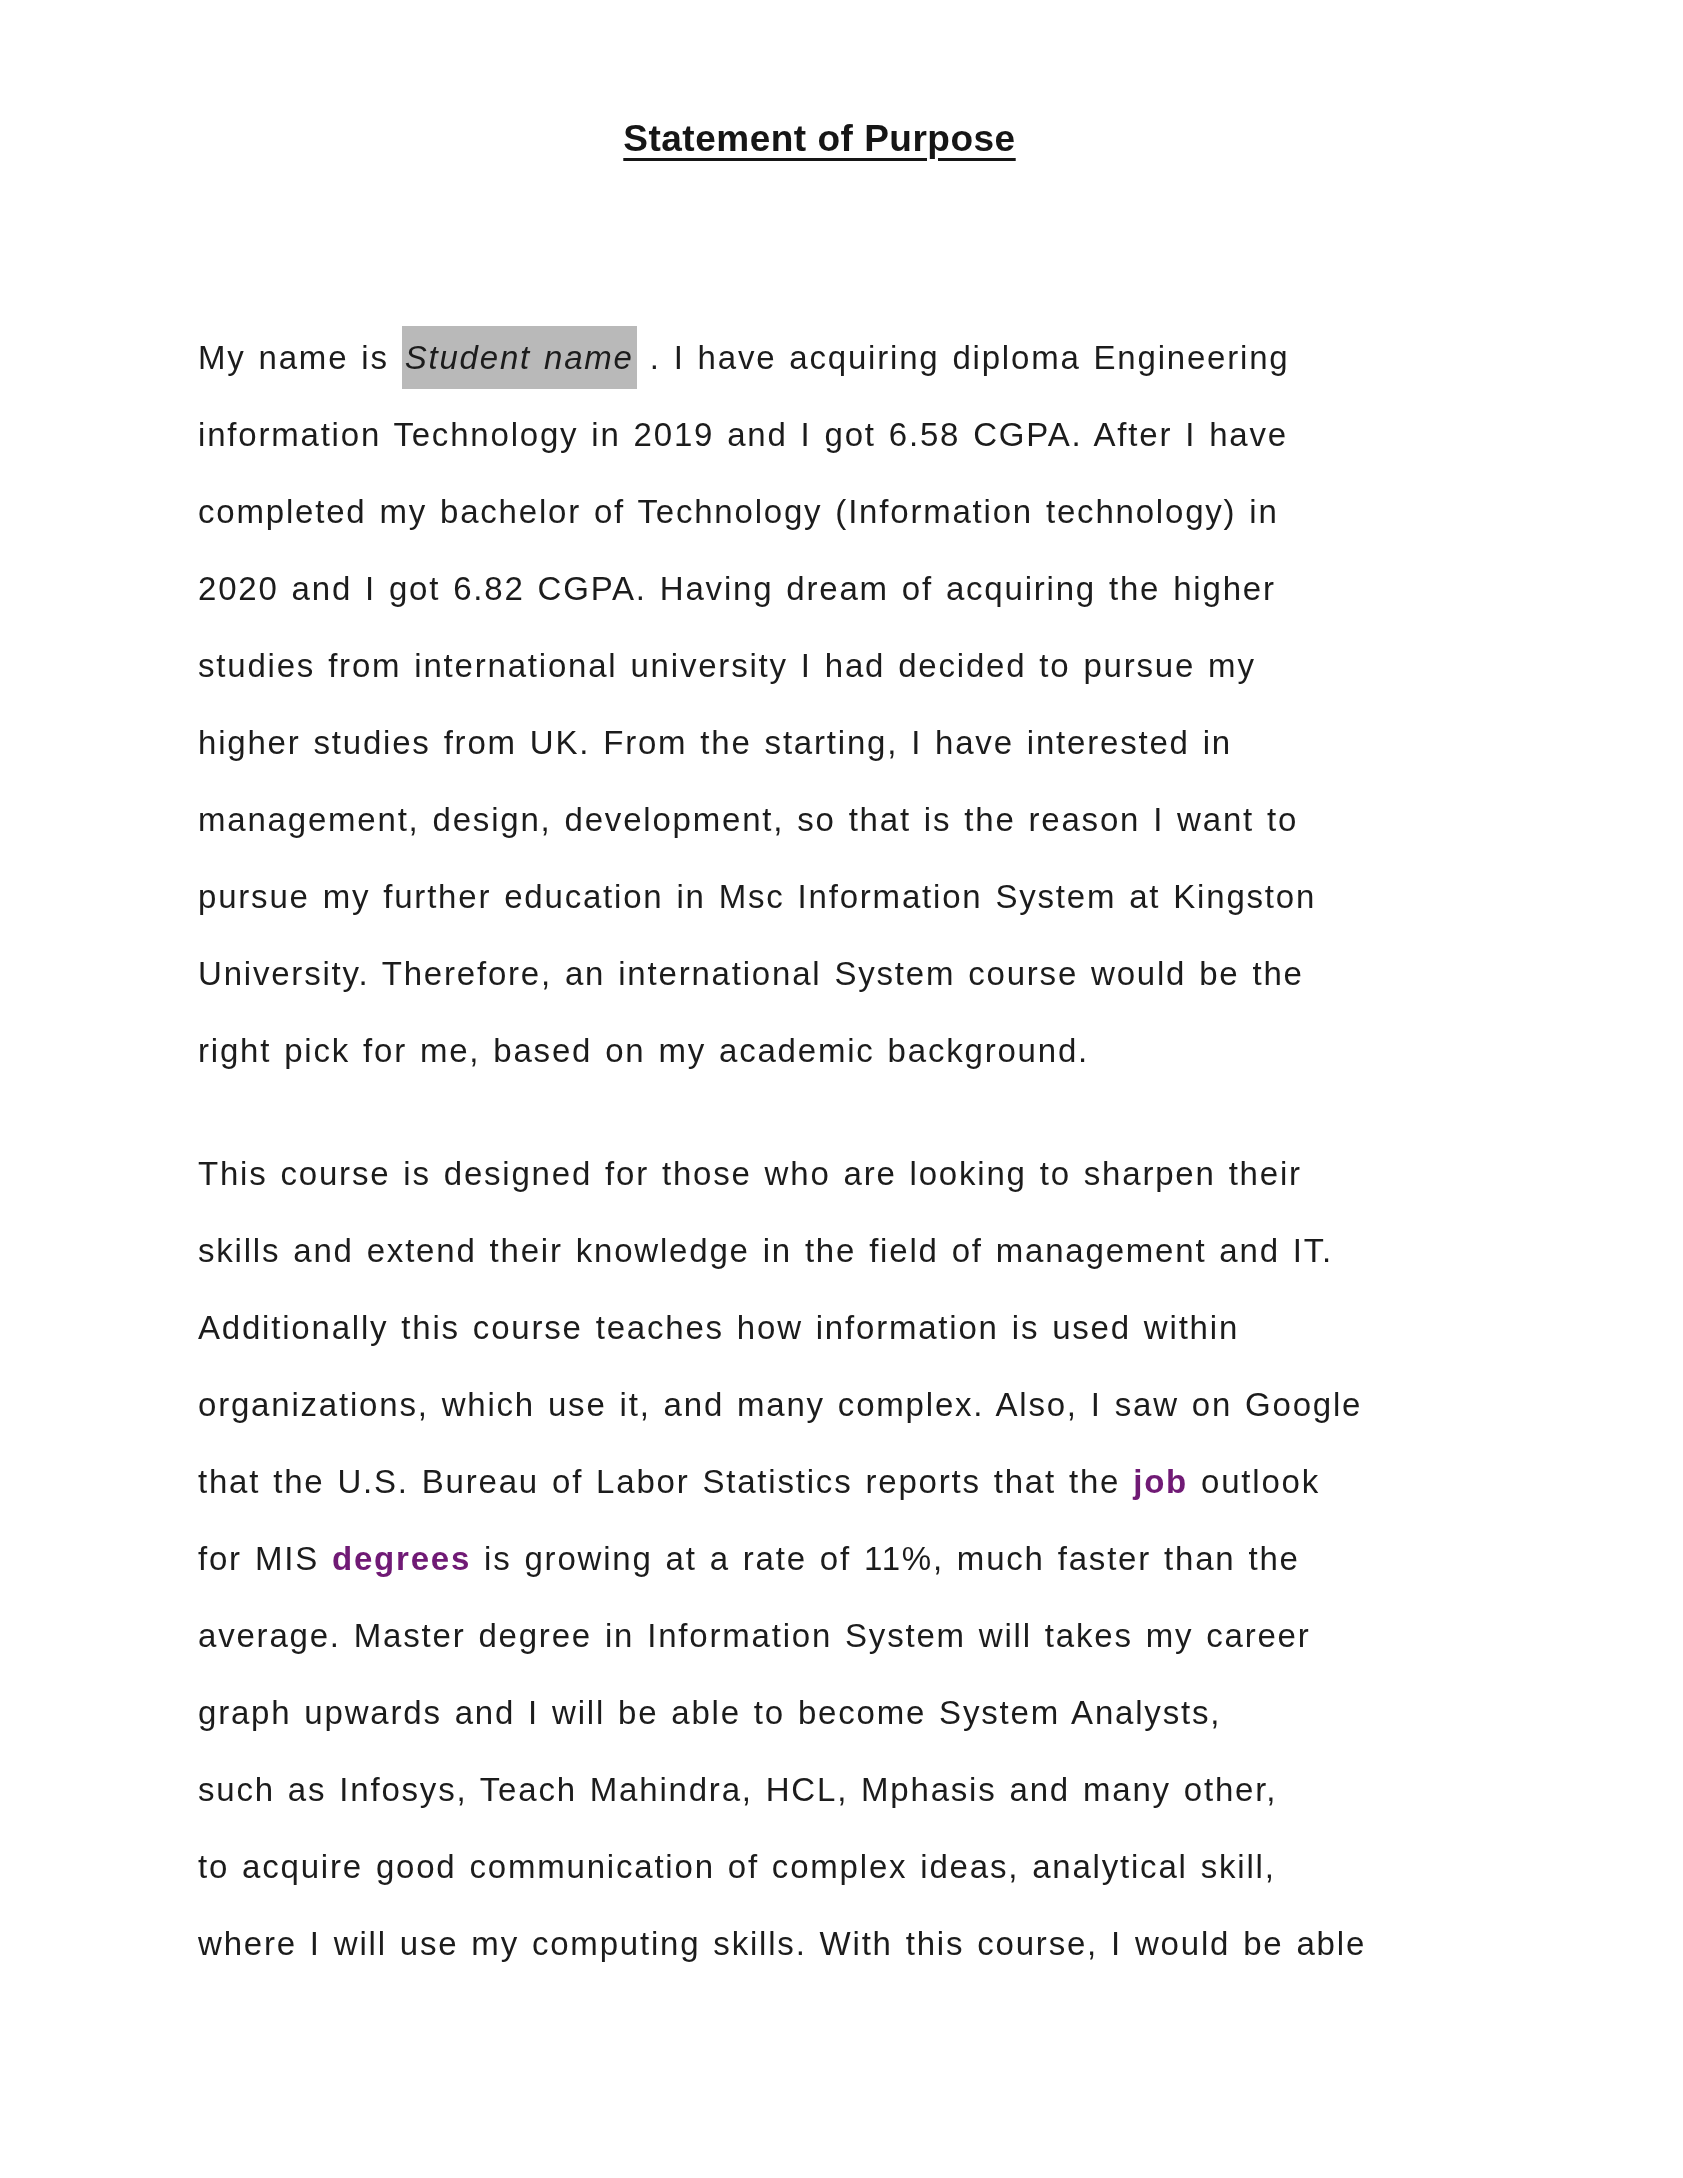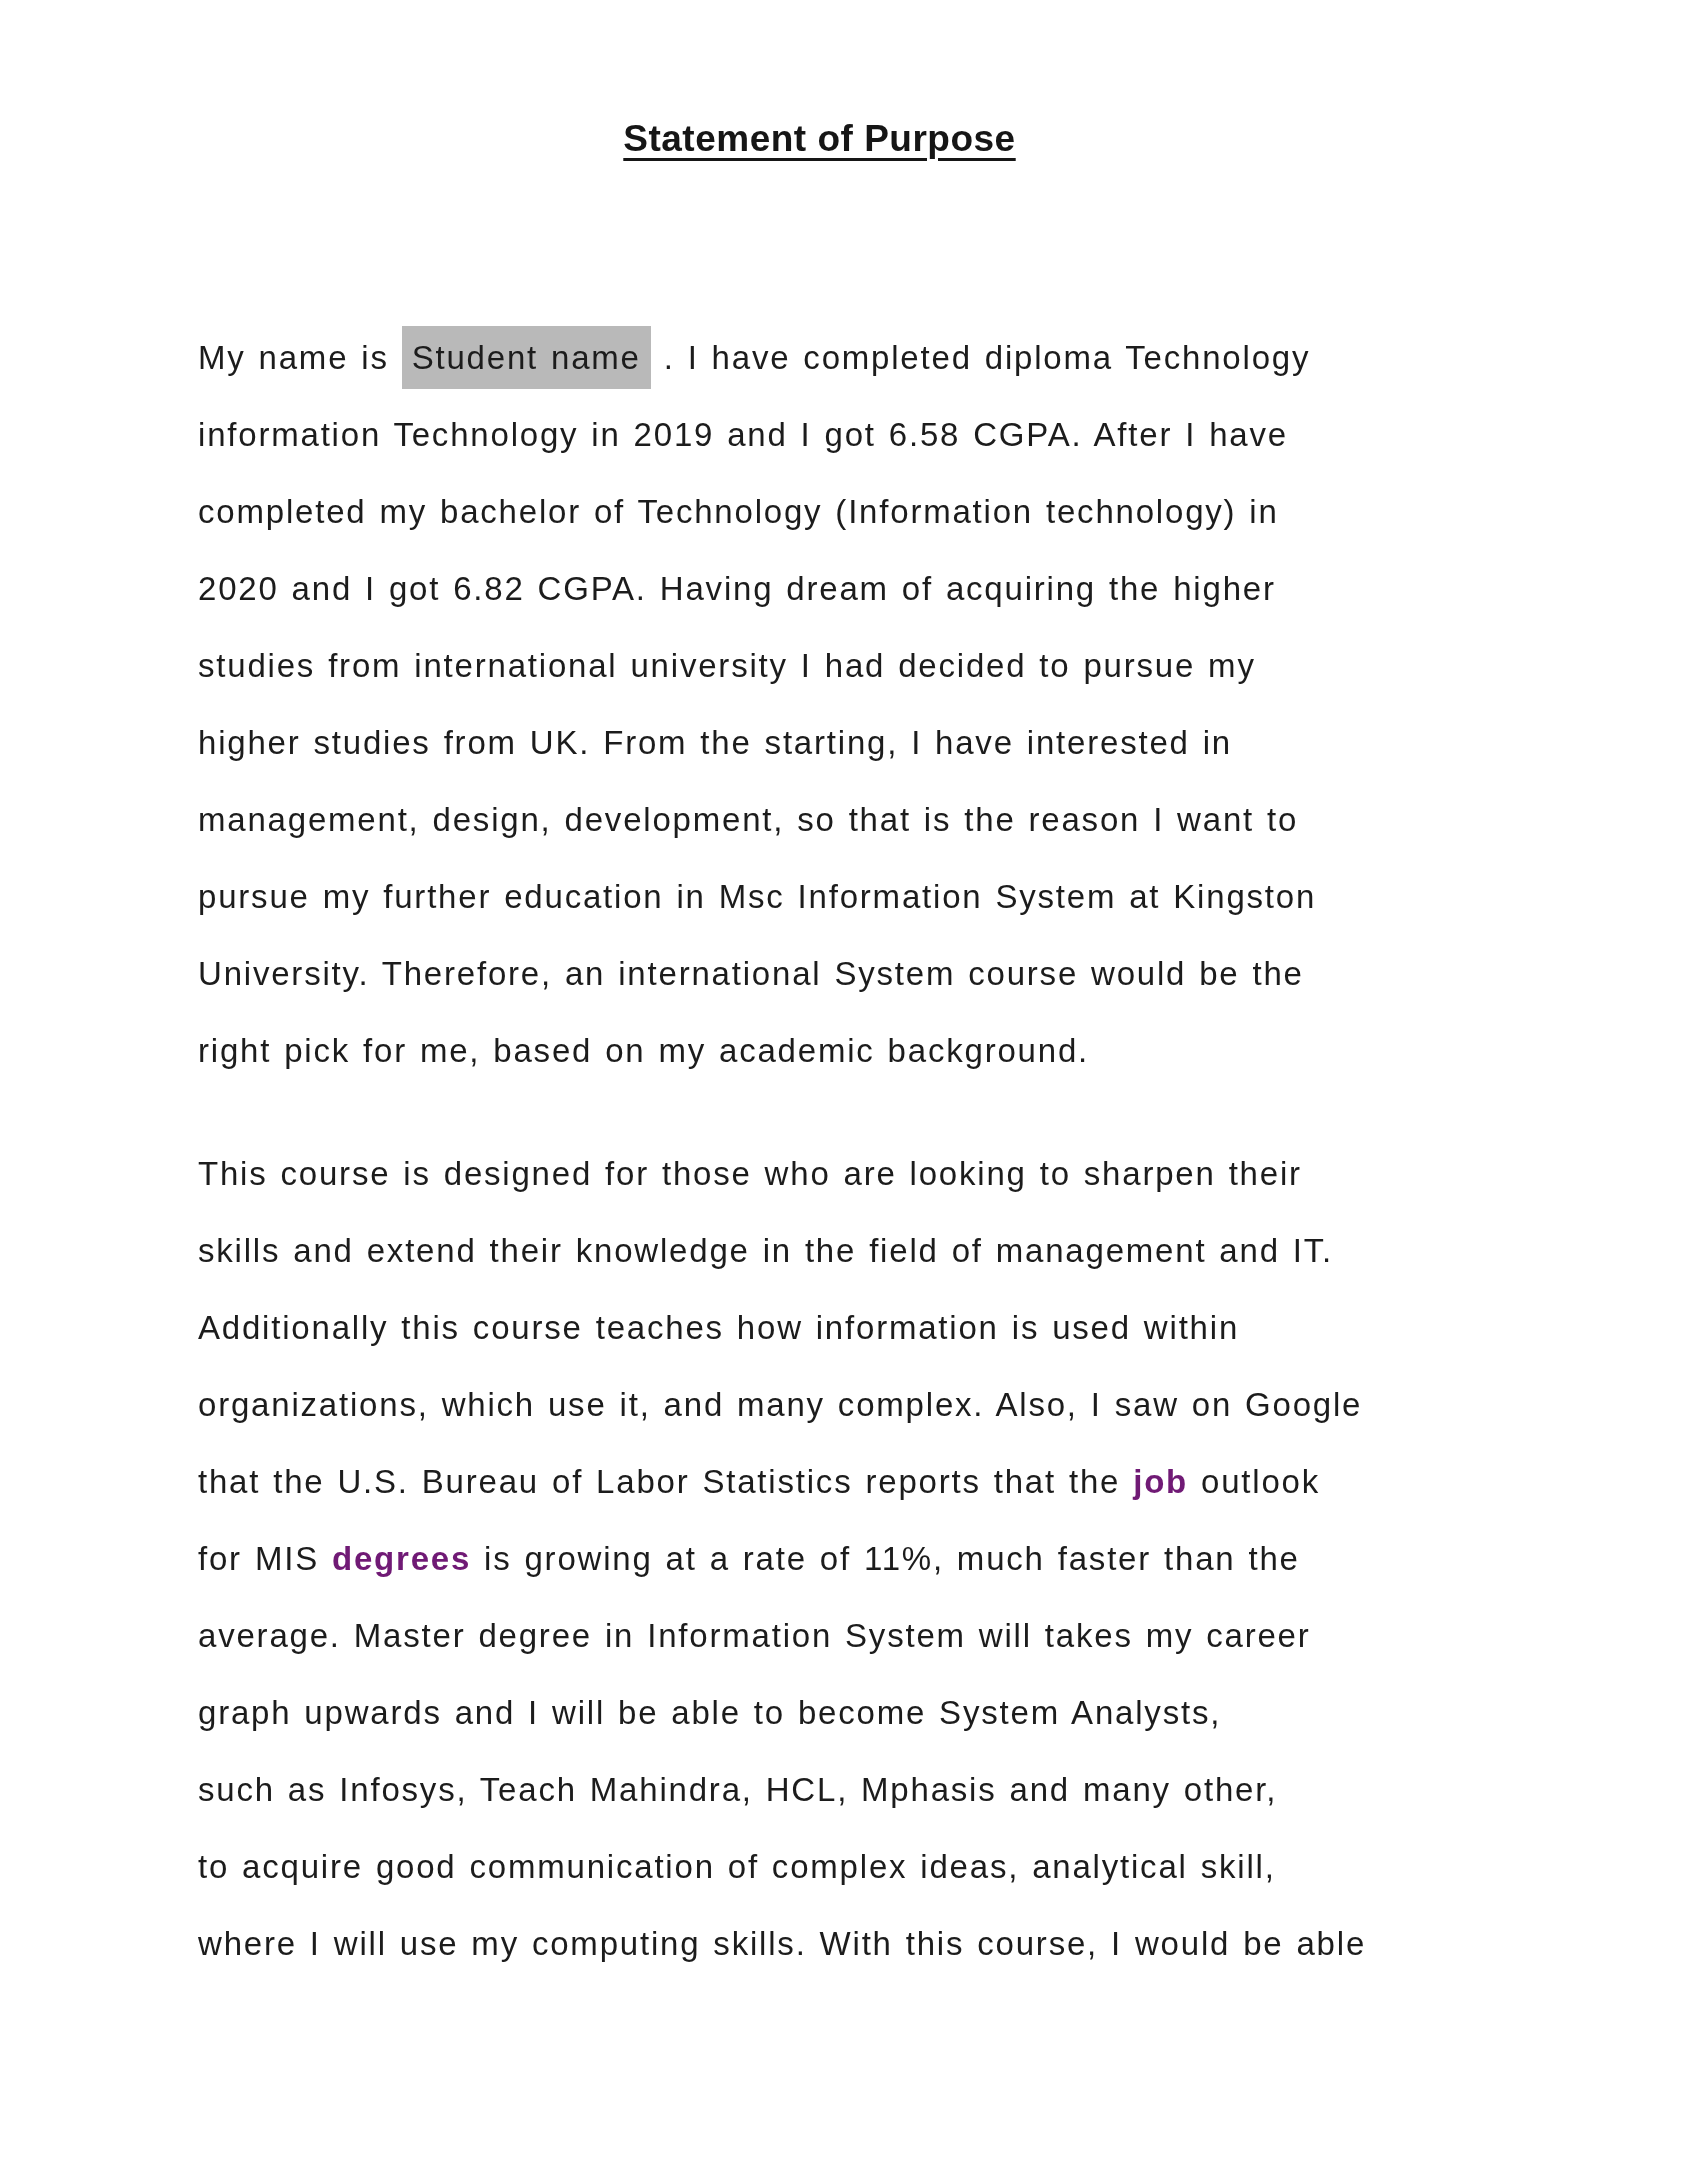--- a/index.html
+++ b/index.html
@@ -57,31 +57,32 @@
     letter-spacing: 1.8px;
     word-spacing: 2px;
     white-space: pre;
     color: #1c1c1c;
   }
   .seg-bold {
     font-weight: bold;
     color: #701a75;
   }
   .seg-highlight {
-    padding: 13px 10px;
+    padding: 13px 3px;
+    font-style: italic;
   }
 </style>
 </head>
 <body>
 
 <div class="doc-page">
   <div class="doc-title">Statement of Purpose</div>
   <div class="doc-content">
       <div class="paragraph">
-        <div class="text-line"><span>My name is </span><span class="seg-highlight" style="background: rgb(185, 185, 185);">Student name</span><span> . I have completed diploma Technology</span></div>
+        <div class="text-line"><span>My name is </span><span class="seg-highlight" style="background: rgb(185, 185, 185);">Student name</span><span> . I have acquiring diploma Engineering</span></div>
         <div class="text-line"><span>information Technology in 2019 and I got 6.58 CGPA. After I have</span></div>
         <div class="text-line"><span>completed my bachelor of Technology (Information technology) in</span></div>
         <div class="text-line"><span>2020 and I got 6.82 CGPA. Having dream of acquiring the higher</span></div>
         <div class="text-line"><span>studies from international university I had decided to pursue my</span></div>
         <div class="text-line"><span>higher studies from UK. From the starting, I have interested in</span></div>
         <div class="text-line"><span>management, design, development, so that is the reason I want to</span></div>
         <div class="text-line"><span>pursue my further education in Msc Information System at Kingston</span></div>
         <div class="text-line"><span>University. Therefore, an international System course would be the</span></div>
         <div class="text-line"><span>right pick for me, based on my academic background.</span></div>
       </div>

